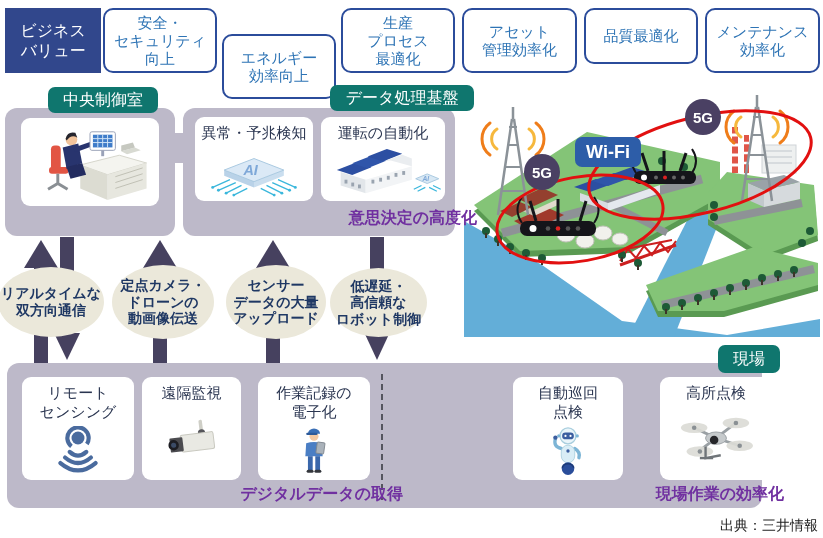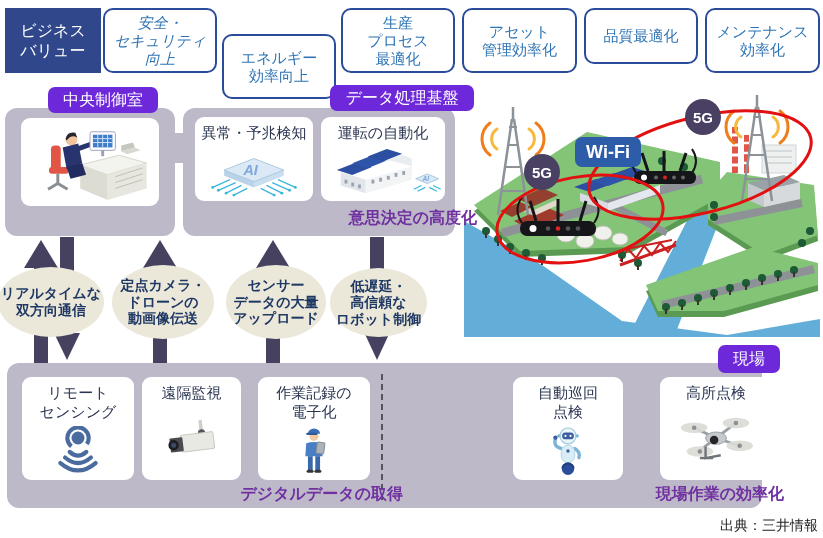--- a/index.html
+++ b/index.html
@@ -2,27 +2,27 @@
 <html><head>
 <meta charset="utf-8">
 <style>
   html,body{margin:0;padding:0;background:#fff;}
   body{font-family:"Liberation Sans","DejaVu Sans",sans-serif;}
   #canvas{position:relative;width:823px;height:538px;background:#fff;overflow:hidden;}
   .abs{position:absolute;}
   .ml{white-space:pre-line;}
   
   .bizbox{background:#31478C;color:#fff;display:flex;align-items:center;justify-content:center;
-          text-align:left;font-size:16px;line-height:1.25;}
+          text-align:right;font-size:16px;line-height:1.25;}
   .topbox{background:#fff;border:2.5px solid #2B4C9B;border-radius:10px;color:#2E74B5;
           display:flex;align-items:center;justify-content:center;text-align:center;
           font-size:15px;line-height:1.2;font-weight:500;box-sizing:border-box;}
   
   .panel{background:#BDB9C9;border-radius:12px;}
-  .tag{background:#6d28d9;color:#fff;border-radius:7px;display:flex;align-items:center;
+  .tag{background:#0f766e;color:#fff;border-radius:7px;display:flex;align-items:center;
        justify-content:center;font-size:16px;z-index:4;}
   .card{background:#fff;border-radius:9px;display:flex;flex-direction:column;align-items:center;
         box-sizing:border-box;padding-top:7px;z-index:2;}
   .card .t{font-size:15px;line-height:1.25;color:#2A3550;text-align:center;}
   .card .ic{flex:1;display:flex;align-items:center;justify-content:center;}
   .caption{color:#7030A0;font-weight:bold;font-size:16px;text-align:right;z-index:3;margin-left:22px;}
   
   .fl{background:#EBE8DA;border-radius:50%;display:flex;align-items:center;justify-content:center;
       text-align:center;color:#1F3864;font-size:14px;font-weight:600;line-height:1.18;z-index:2;}
   .divider{border-left:2px dashed #55555f;width:0;z-index:3;}
@@ -35,21 +35,21 @@
   svg{display:block;}
   .lay0{z-index:0}.lay1{z-index:1}
 </style>
 </head>
 <body>
 
 <div id="canvas">
 
   <div class="abs bizbox ml" style="left:5px;top:8px;width:96px;height:65px;">ビジネス
 バリュー</div>
-  <div class="abs topbox ml" style="left:103px;top:8px;width:114px;height:65px;font-style:italic;">安全・
+  <div class="abs topbox ml" style="left:103px;top:8px;width:114px;height:65px;">安全・
 セキュリティ
 向上</div>
   <div class="abs topbox ml" style="left:222px;top:8px;width:114px;height:65px;margin-top:26px;">エネルギー
 効率向上</div>
   <div class="abs topbox ml" style="left:341px;top:8px;width:114px;height:65px;">生産
 プロセス
 最適化</div>
   <div class="abs topbox ml" style="left:462px;top:8px;width:115px;height:65px;">アセット
 管理効率化</div>
   <div class="abs topbox ml" style="left:584px;top:8px;width:114px;height:56px;">品質最適化</div>

